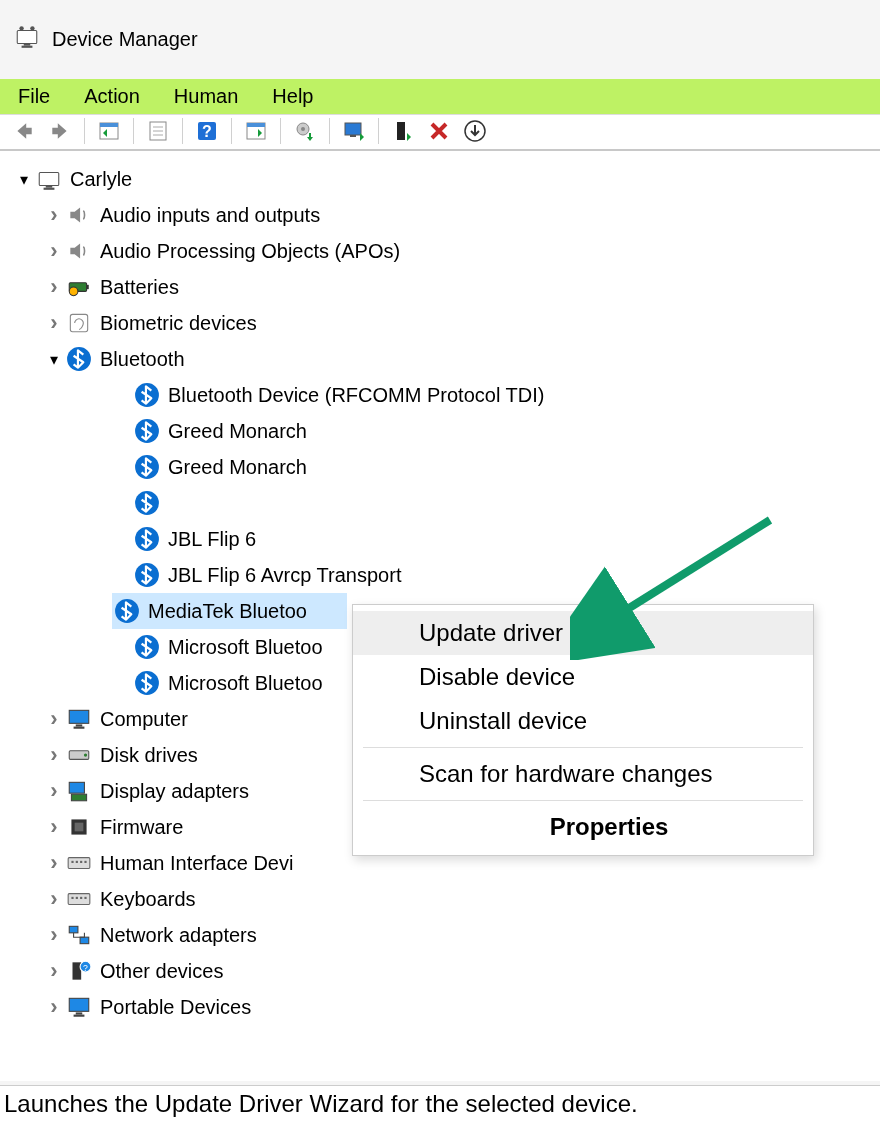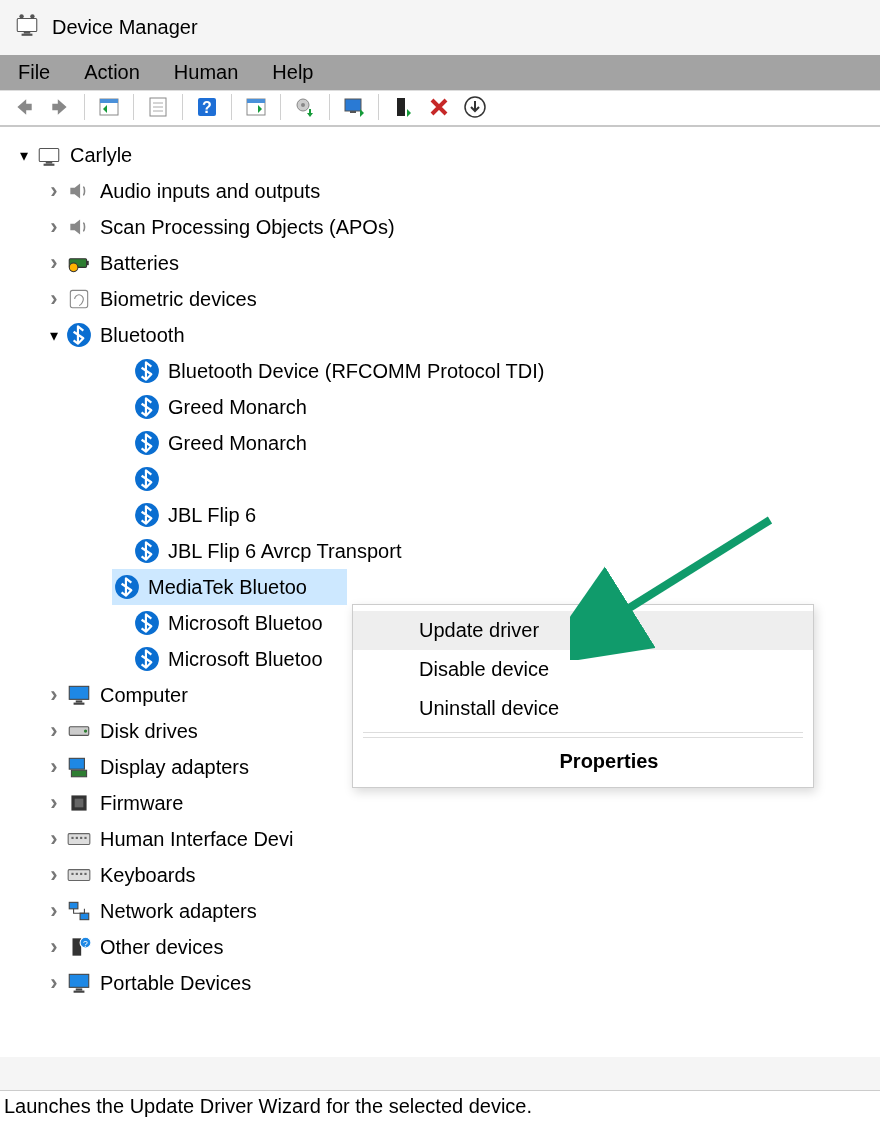--- a/index.html
+++ b/index.html
@@ -10,31 +10,31 @@
       background: #f5f5f5;
       width: 880px;
       height: 1124px;
       overflow: hidden;
       position: relative;
     }
 
     .title-bar {
       display: flex;
       align-items: center;
-      padding: 12px 14px;
+      padding: 24px 14px;
       gap: 12px;
       background: #f5f5f5;
     }
     .title-icon svg { width: 26px; height: 26px; }
 
     .menu-bar {
       display: flex;
       gap: 34px;
       padding: 6px 18px 6px;
-      background: #a3a3a3;
+      background: #bef264;
       border-bottom: 1px solid #ddd;
     }
     .menu-item { cursor: default; }
 
     .toolbar {
       display: flex;
       align-items: center;
       gap: 8px;
       padding: 2px 10px 4px;
       background: #fff;
@@ -71,35 +71,35 @@
     .node-icon { width: 30px; height: 30px; display:flex; align-items:center; justify-content:center; margin-right:6px;}
     .node-label { }
     .sel-wrap { display:inline-flex; align-items:center; background:#cde8ff; padding-right:40px; height:36px;}
 
     .status-bar {
       position:absolute;
       bottom:0; left:0; right:0;
       background:#fff;
       border-top:1px solid #ccc;
       padding: 4px 4px 6px;
-      font-size: 20px;
+      font-size: 24px;
     }
 
     .ctx-menu {
       position:absolute;
       left: 352px; top: 604px;
       width: 460px;
       background:#fff;
       border:1px solid #ccc;
       box-shadow: 2px 4px 10px rgba(0,0,0,.15);
       padding: 6px 0;
     }
     .ctx-item {
       padding: 8px 14px 8px 66px;
-      font-size: 20px;
+      font-size: 24px;
       cursor: default;
     }
     .ctx-item.hover { background:#eee;}
     .ctx-sep { height:1px; background:#ddd; margin: 4px 10px;}
     .ctx-item.bold { font-weight:700;text-align:center;}
 
     .annot-arrow {
       position:absolute;
       left: 570px; top: 500px;
       pointer-events:none;
@@ -236,21 +236,21 @@
       </div>
       <div class="row">
         <span class="indent i1"></span>
         <span class="arrow collapsed"></span>
         <span class="node-icon">
           <svg width="26" height="26" viewBox="0 0 24 24">
             <path d="M4 9h4l5-4v14l-5-4H4z" fill="#888"></path>
             <path d="M16 8c1.5 1 1.5 7 0 8" stroke="#888" fill="none" stroke-width="1.5"></path>
           </svg>
         </span>
-        <span class="node-label">Scan Processing Objects (APOs)</span>
+        <span class="node-label">Audio Processing Objects (APOs)</span>
       </div>
       <div class="row">
         <span class="indent i1"></span>
         <span class="arrow collapsed"></span>
         <span class="node-icon">
           <svg width="26" height="26" viewBox="0 0 24 24">
             <rect x="3" y="8" width="16" height="8" rx="1" fill="#2e7d32" stroke="#333"></rect>
             <rect x="19" y="10" width="2" height="4" fill="#333"></rect>
             <circle cx="7" cy="16" r="4" fill="#ffb300" stroke="#333"></circle>
           </svg>
@@ -488,20 +488,21 @@
         <span class="node-label">Portable Devices</span>
       </div>
     </div>
 </div>
 
 <div class="ctx-menu">
   <div class="ctx-item hover">Update driver</div>
   <div class="ctx-item">Disable device</div>
   <div class="ctx-item">Uninstall device</div>
   <div class="ctx-sep"></div>
+  <div class="ctx-item">Scan for hardware changes</div>
   <div class="ctx-sep"></div>
   <div class="ctx-item bold">Properties</div>
 </div>
 
 <svg class="annot-arrow" width="220" height="160">
   <defs>
       <marker id="ahead" markerWidth="14" markerHeight="14" refX="3" refY="6" orient="auto">
         <path d="M0,0 L0,12 L14,6 Z" fill="#109b6b"></path>
       </marker>
     </defs>

